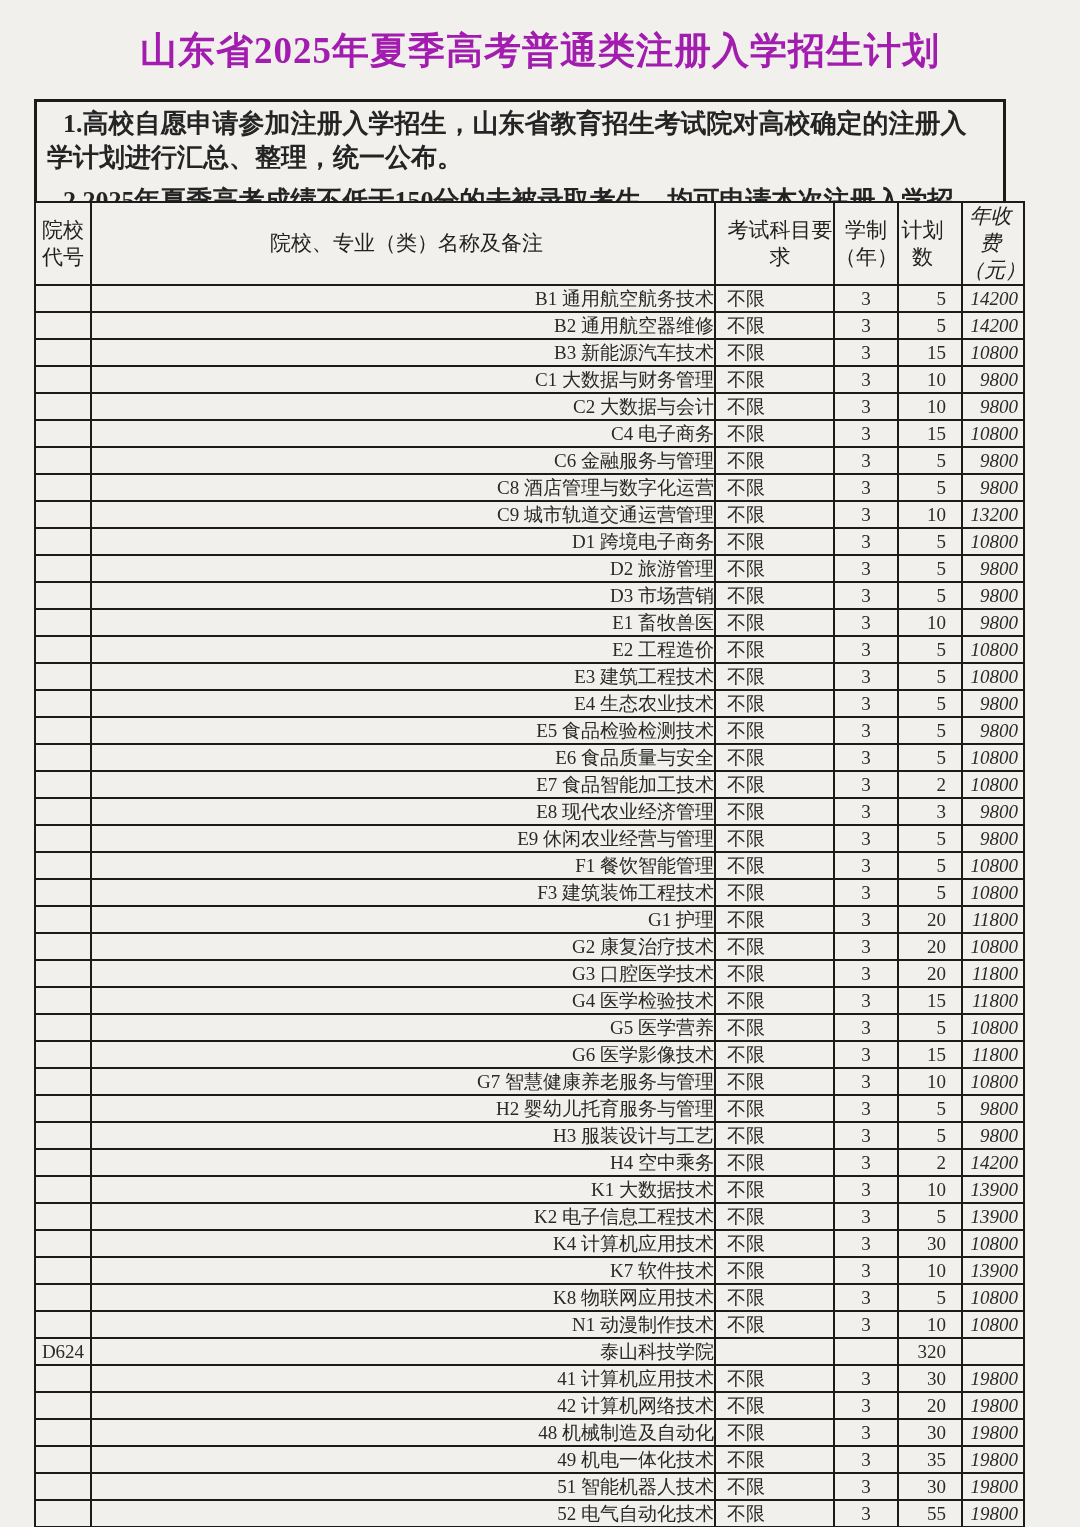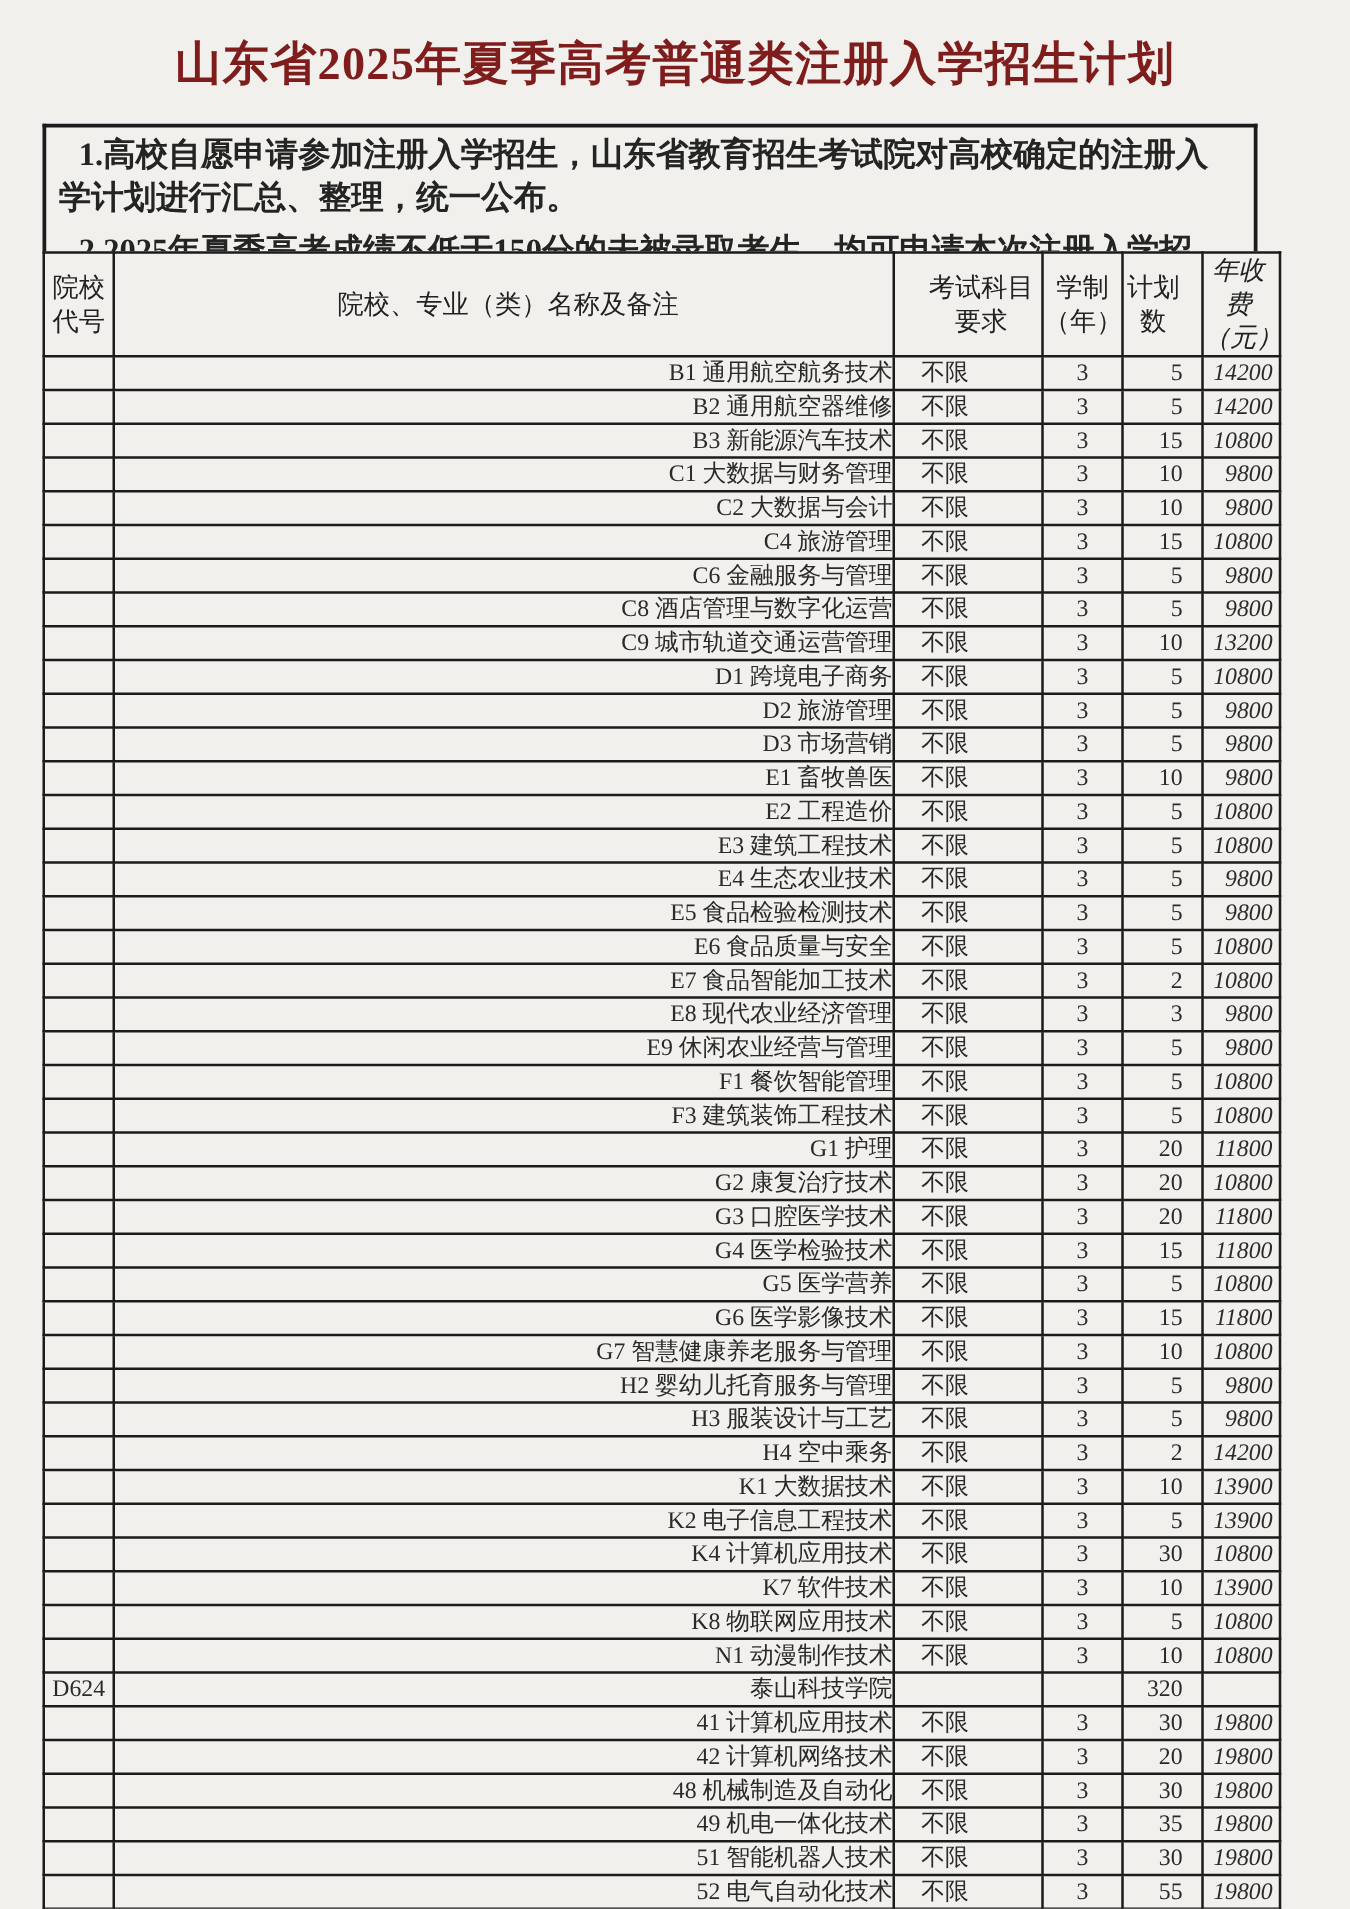--- a/index.html
+++ b/index.html
@@ -11,21 +11,21 @@
     color: #1d1d1d;
   }
   .page { width: 1080px; height: 1527px; position: relative; }
 
   .page-title {
     padding-top: 26px;
     text-align: center;
     font-size: 37px;
     font-weight: bold;
     letter-spacing: 1px;
-    color: #7f1d1d;
+    color: #a21caf;
   }
 
   .notes-box {
     margin: 23px 0 0 34px;
     width: 972px;
     height: 102px;
     border: 3px solid #1b1b1b;
     border-bottom: none;
     overflow: hidden;
     padding: 5px 12px 0 10px;
@@ -58,21 +58,21 @@
     color: #222;
   }
   .plan-table td {
     height: 25px;
     font-size: 19px;
     line-height: 25px;
     color: #2a2a2a;
   }
   .col-code  { width: 56px;  text-align: center; }
   .col-name  { width: 624px; text-align: right;  padding-left: 7px; }
-  .col-exam  { width: 119px; text-align: left;  padding-left: 21px; }
+  .col-exam  { width: 119px; text-align: left;  padding-left: 11px; }
   .col-years { width: 64px;  text-align: center; }
   .col-plan  { width: 64px;  text-align: right; padding-right: 15px; margin-left: 39px; }
   .col-fee   { width: 62px;  text-align: right; padding-right: 5px; font-style: italic; }
 
   .page-footer {
     margin-top: 3px;
     text-align: center;
     font-size: 17px;
     letter-spacing: 1px;
     color: #333;
@@ -141,21 +141,21 @@
         <tr>
           <td class="col-code"></td>
           <td class="col-name">C2 大数据与会计</td>
           <td class="col-exam">不限</td>
           <td class="col-years">3</td>
           <td class="col-plan">10</td>
           <td class="col-fee">9800</td>
         </tr>
         <tr>
           <td class="col-code"></td>
-          <td class="col-name">C4 旅游管理</td>
+          <td class="col-name">C4 电子商务</td>
           <td class="col-exam">不限</td>
           <td class="col-years">3</td>
           <td class="col-plan">15</td>
           <td class="col-fee">10800</td>
         </tr>
         <tr>
           <td class="col-code"></td>
           <td class="col-name">C6 金融服务与管理</td>
           <td class="col-exam">不限</td>
           <td class="col-years">3</td>

